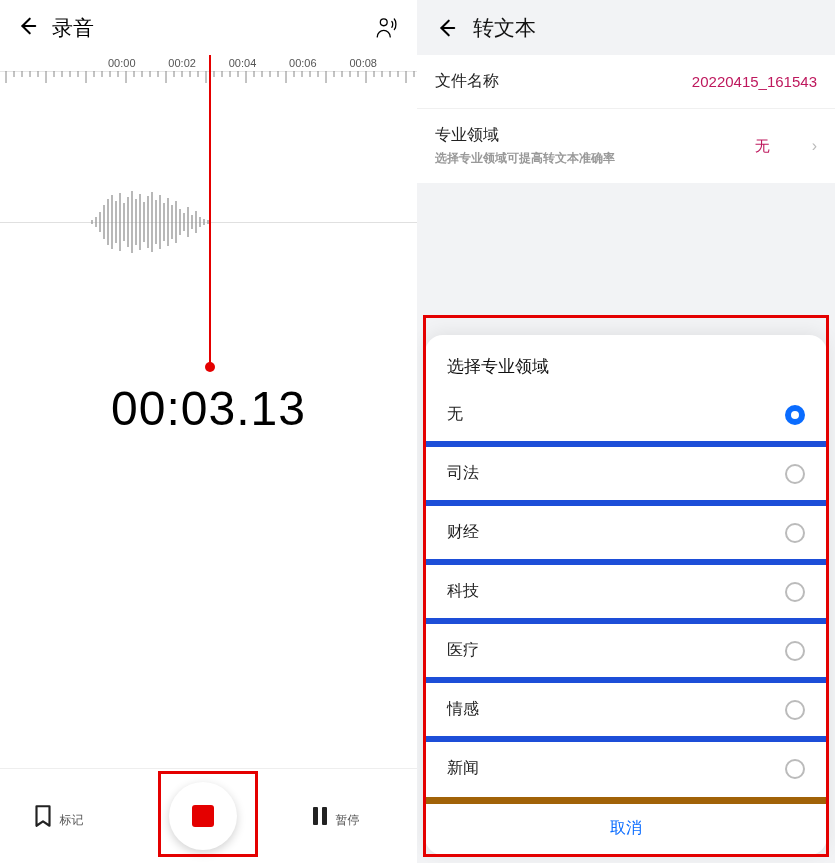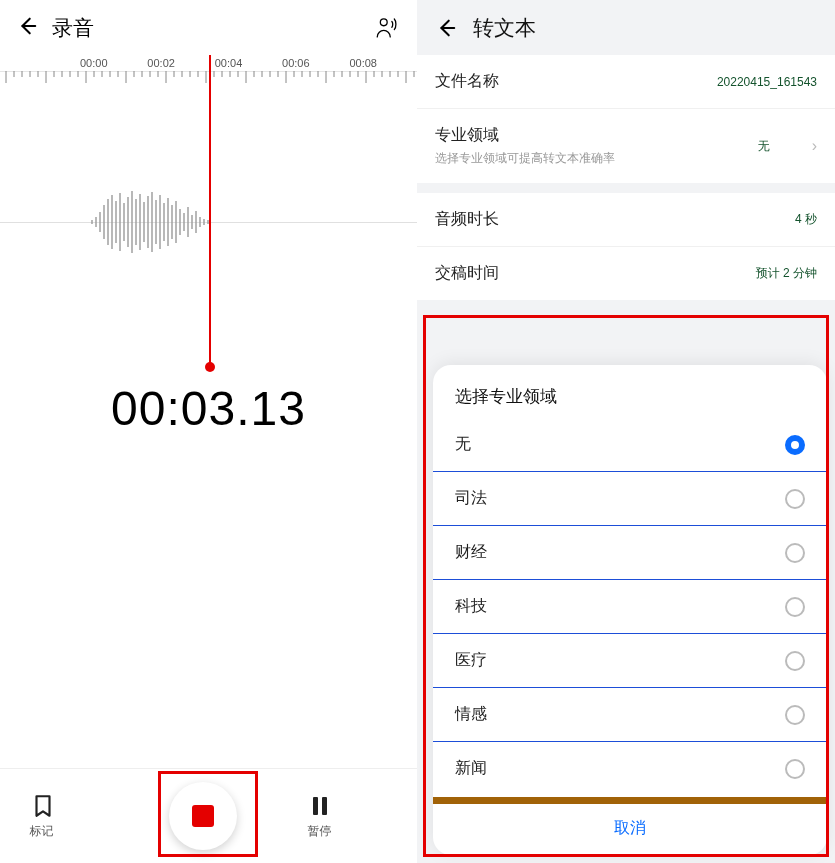--- a/index.html
+++ b/index.html
@@ -32,21 +32,21 @@
 
   
   .ruler {
     position: relative;
     height: 32px;
     padding-top: 2px;
   }
   .ruler-labels {
     display:flex;
     justify-content: space-between;
-    padding: 0 40px 0 80px;
+    padding: 0 40px 0 108px;
     font-size: 11px;
     color:#555;
   }
   .ruler-ticks {
     position: relative;
     height: 14px;
     margin-top: 2px;
     overflow:hidden;
   }
   .ruler-ticks svg { display:block; }
@@ -76,21 +76,21 @@
     font-variant-numeric: tabular-nums;
   }
   .timer-sub { color:#888; font-size: 14px; margin-top: 6px;}
 
   
   .bottom-bar{
     position:absolute; left:0; right:0; bottom:0; height: 95px;
     display:flex; align-items:center; justify-content:space-around;
     border-top: 1px solid #eee;
   }
-  .bot-btn { display:flex; flex-direction:column; align-items:flex-start; gap:4px; width:80px;}
+  .bot-btn { display:flex; flex-direction:row; align-items:flex-end; gap:4px; width:80px;}
   .bot-btn .lbl { font-size:12px; color:#555;}
   .stop-outer{
     width:68px; height:68px; border-radius:50%; background:#fff;
     box-shadow: 0 3px 10px rgba(0,0,0,.18);
     display:flex; align-items:center; justify-content:center;
   }
   .stop-inner{ width:22px; height:22px; background:#e40000; border-radius:3px;}
   .highlight-box{
     position:absolute; border:3px solid #e40000; pointer-events:none;
   }
@@ -103,37 +103,37 @@
 
   .r-section{ background:#fff; }
   .r-gap{ height:10px; background:#f2f3f5;}
 
   .r-row{
     display:flex; align-items:center; padding: 16px 18px;
     border-bottom:1px solid #f0f0f0;
   }
   .r-row:last-child{ border-bottom:none;gap:36px;}
   .r-row .k{ font-size:16px; color:#222;}
-  .r-row .sub{ font-size:12px; color:#999; margin-top:4px;}
-  .r-row .v{ margin-left:auto; font-size:12px; color:#14532d;}
+  .r-row .sub{ font-size:12px; color:#999; margin-top:4px;font-weight:bold;}
+  .r-row .v{ margin-left:auto; font-size:15px; color:#be185d;}
   .chev{ margin-left:6px; color:#bbb; font-size:16px;}
 
   
   .sheet-wrap{
-    position:absolute; left:16px; right:8px; bottom:8px;
+    position:absolute; left:8px; right:8px; bottom:8px;
     background:#fff; border-radius:18px; padding: 16px 0 6px;
     box-shadow: 0 -2px 18px rgba(0,0,0,.08);
   }
   .hl-sheet{
     left:6px; right:6px; bottom:6px; top:auto; height: 542px;
   }
   .sheet-title{ font-size:17px; color:#111; padding: 4px 22px 10px; font-weight:500;}
   .opt{
     display:flex; align-items:center; padding: 16px 22px;
-    border-top:1px solid #1d4ed8;
+    border-top:6px solid #1d4ed8;
   }
   .opt:first-of-type{ border-top:none;}
   .opt .olabel{ font-size:16px; color:#222;}
   .radio{
     margin-left:auto; width:20px; height:20px; border-radius:50%;
     border:2px solid #bbb;
   }
   .radio.sel{ border:6px solid #0a6cff;}
   .sheet-cancel{
     text-align:center; color:#0a6cff; font-size:16px; padding:14px 0 10px;
@@ -322,30 +322,20 @@
     <div class="r-row">
       <div>
         <div class="k">专业领域</div>
         <div class="sub">选择专业领域可提高转文本准确率</div>
       </div>
       <div class="v">无</div>
       <span class="chev">›</span>
     </div>
   </div>
   <div class="r-gap"></div>
-  <div class="r-section">
-    <div class="r-row">
-      <div class="k">音频时长</div>
-      <div class="v">4 秒</div>
-    </div>
-    <div class="r-row">
-      <div class="k">交稿时间</div>
-      <div class="v">预计 2 分钟</div>
-    </div>
-  </div>
 
   <div class="sheet-wrap">
     <div class="sheet-title">选择专业领域</div>
     <div id="options">
         <div class="opt">
           <span class="olabel">无</span>
           <span class="radio sel"></span>
         </div>
         <div class="opt">
           <span class="olabel">司法</span>

